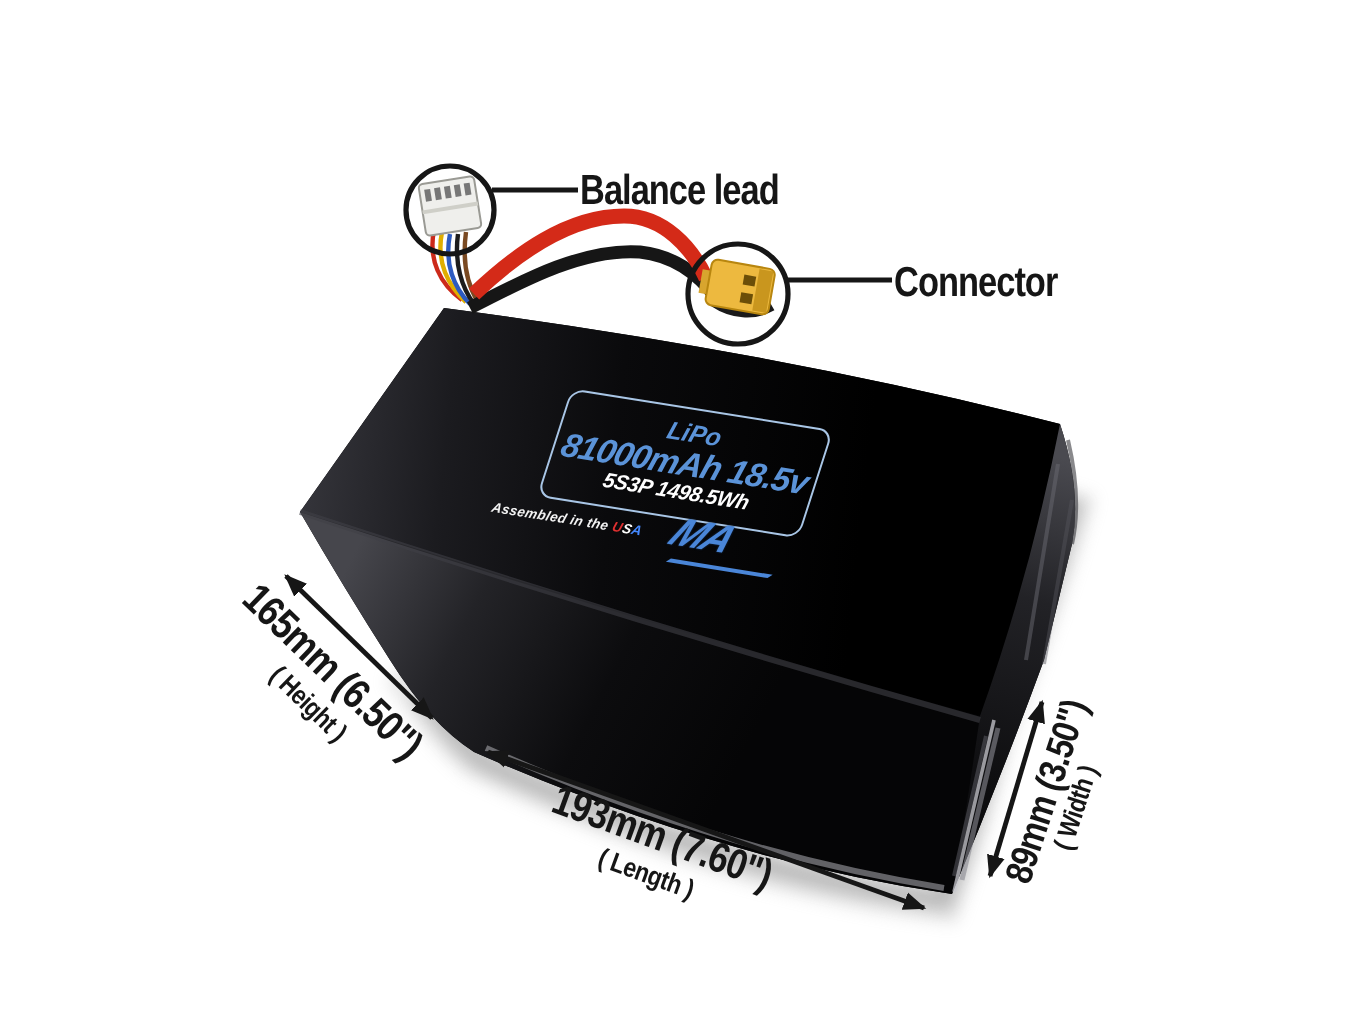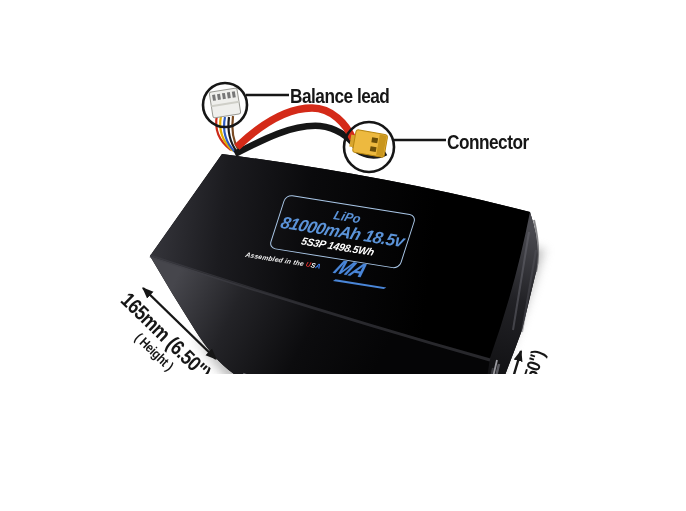--- a/index.html
+++ b/index.html
@@ -1,17 +1,17 @@
 <!DOCTYPE html>
 <html><head>
 <meta charset="utf-8">
 <style>
   html,body{margin:0;padding:0;background:#fff;}
   .stage{
-    position:relative;width:686px;height:374px;overflow:hidden;background:#ffffff;
+    position:relative;width:686px;height:511px;overflow:hidden;background:#ffffff;
     font-family:"Liberation Sans","DejaVu Sans",sans-serif;
   }
   .stage svg.scene{position:absolute;left:0;top:0;}
   
   .heavy{
     position:absolute;font-weight:700;color:#161616;white-space:nowrap;
     letter-spacing:-0.6px;line-height:1;
   }
   .callout{font-size:21px;transform:scaleX(.82);transform-origin:left top;}
   .dim{transform-origin:center center;}

